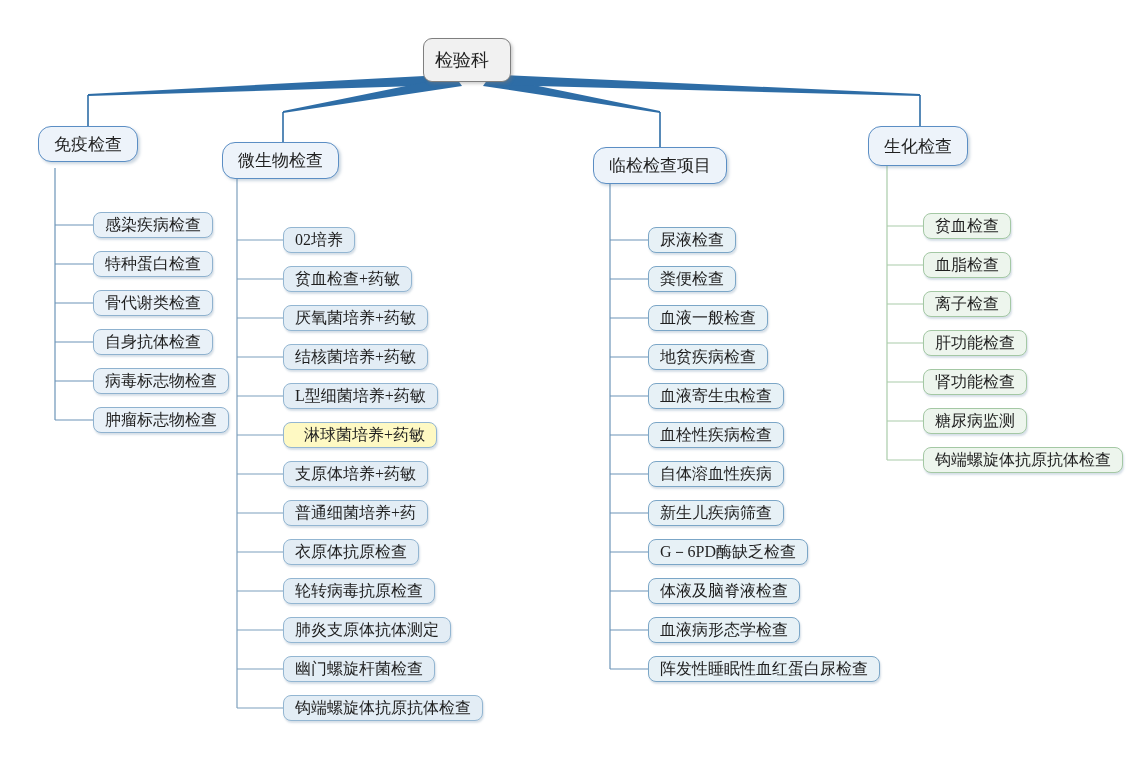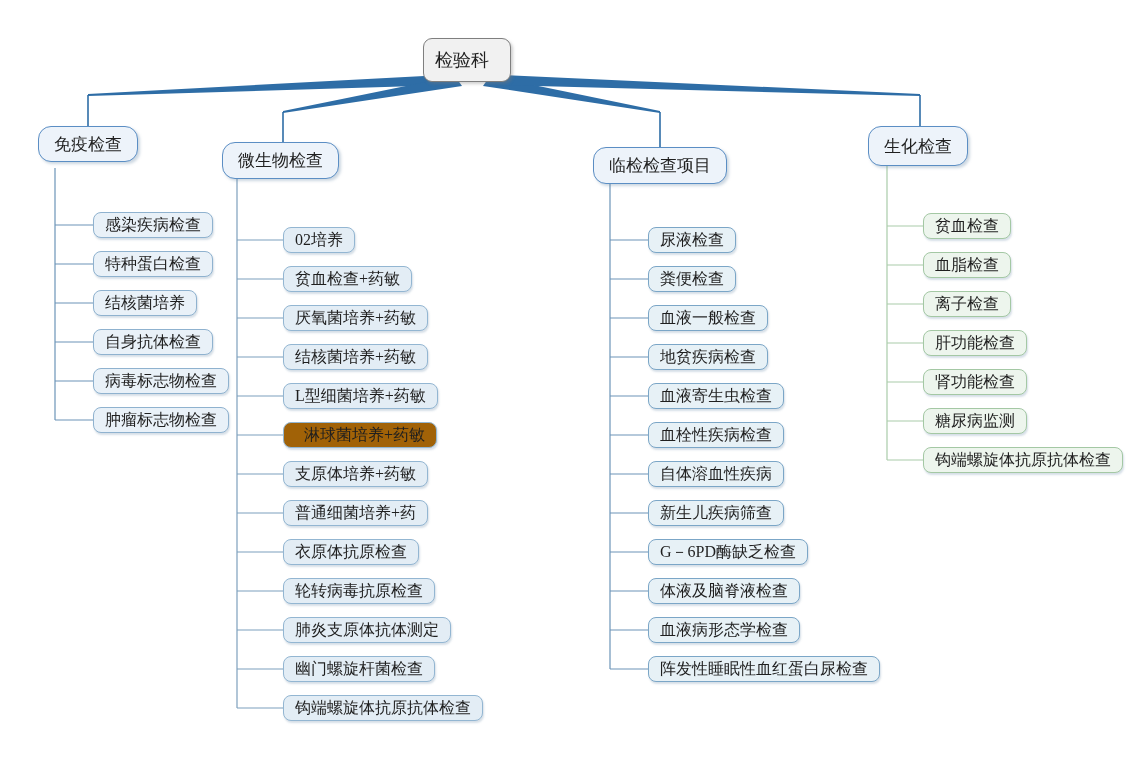--- a/index.html
+++ b/index.html
@@ -110,31 +110,31 @@
       <line x1="887" y1="343" x2="923" y2="343" stroke="#a9cba9" stroke-width="1.2"></line>
       <line x1="887" y1="382" x2="923" y2="382" stroke="#a9cba9" stroke-width="1.2"></line>
       <line x1="887" y1="421" x2="923" y2="421" stroke="#a9cba9" stroke-width="1.2"></line>
       <line x1="887" y1="460" x2="923" y2="460" stroke="#a9cba9" stroke-width="1.2"></line>
     </svg>
   <div class="node root-node" style="left:423px; top:38px;padding-left:11px;">检验科</div>
 
 <div class="node branch-node" style="left: 38px; top: 126px; height: 36px;">免疫检查</div>
     <div class="node child-node" style="left: 93px; top: 212px; background: rgb(233, 241, 248); border-color: rgb(143, 178, 207);">感染疾病检查</div>
     <div class="node child-node" style="left: 93px; top: 251px; background: rgb(233, 241, 248); border-color: rgb(143, 178, 207);">特种蛋白检查</div>
-    <div class="node child-node" style="left: 93px; top: 290px; background: rgb(233, 241, 248); border-color: rgb(143, 178, 207);">结核菌培养</div>
+    <div class="node child-node" style="left: 93px; top: 290px; background: rgb(233, 241, 248); border-color: rgb(143, 178, 207);">骨代谢类检查</div>
     <div class="node child-node" style="left: 93px; top: 329px; background: rgb(233, 241, 248); border-color: rgb(143, 178, 207);">自身抗体检查</div>
     <div class="node child-node" style="left: 93px; top: 368px; background: rgb(233, 241, 248); border-color: rgb(143, 178, 207);">病毒标志物检查</div>
     <div class="node child-node" style="left: 93px; top: 407px; background: rgb(233, 241, 248); border-color: rgb(143, 178, 207);">肿瘤标志物检查</div>
     <div class="node branch-node" style="left: 222px; top: 142px; height: 37px;">微生物检查</div>
     <div class="node child-node" style="left: 283px; top: 227px; background: rgb(227, 237, 245); border-color: rgb(147, 182, 210);">02培养</div>
     <div class="node child-node" style="left: 283px; top: 266px; background: rgb(227, 237, 245); border-color: rgb(147, 182, 210);">贫血检查+药敏</div>
     <div class="node child-node" style="left: 283px; top: 305px; background: rgb(227, 237, 245); border-color: rgb(147, 182, 210);">厌氧菌培养+药敏</div>
     <div class="node child-node" style="left: 283px; top: 344px; background: rgb(227, 237, 245); border-color: rgb(147, 182, 210);">结核菌培养+药敏</div>
     <div class="node child-node" style="left: 283px; top: 383px; background: rgb(227, 237, 245); border-color: rgb(147, 182, 210);">L型细菌培养+药敏</div>
-    <div class="node child-node" style="left: 283px; top: 422px; background: #a16207; border-color: rgb(147, 182, 210); padding-left: 20px;">淋球菌培养+药敏</div>
+    <div class="node child-node" style="left: 283px; top: 422px; background: #fef9c3; border-color: rgb(147, 182, 210); padding-left: 20px;">淋球菌培养+药敏</div>
     <div class="node child-node" style="left: 283px; top: 461px; background: rgb(227, 237, 245); border-color: rgb(147, 182, 210);">支原体培养+药敏</div>
     <div class="node child-node" style="left: 283px; top: 500px; background: rgb(227, 237, 245); border-color: rgb(147, 182, 210);">普通细菌培养+药</div>
     <div class="node child-node" style="left: 283px; top: 539px; background: rgb(227, 237, 245); border-color: rgb(147, 182, 210);">衣原体抗原检查</div>
     <div class="node child-node" style="left: 283px; top: 578px; background: rgb(227, 237, 245); border-color: rgb(147, 182, 210);">轮转病毒抗原检查</div>
     <div class="node child-node" style="left: 283px; top: 617px; background: rgb(227, 237, 245); border-color: rgb(147, 182, 210);">肺炎支原体抗体测定</div>
     <div class="node child-node" style="left: 283px; top: 656px; background: rgb(227, 237, 245); border-color: rgb(147, 182, 210);">幽门螺旋杆菌检查</div>
     <div class="node child-node" style="left: 283px; top: 695px; background: rgb(227, 237, 245); border-color: rgb(147, 182, 210);">钩端螺旋体抗原抗体检查</div>
     <div class="node branch-node" style="left: 593px; top: 147px; height: 37px;">临检检查项目</div>
     <div class="node child-node" style="left: 648px; top: 227px; background: rgb(231, 241, 246); border-color: rgb(123, 166, 199);">尿液检查</div>
     <div class="node child-node" style="left: 648px; top: 266px; background: rgb(231, 241, 246); border-color: rgb(123, 166, 199);">粪便检查</div>

